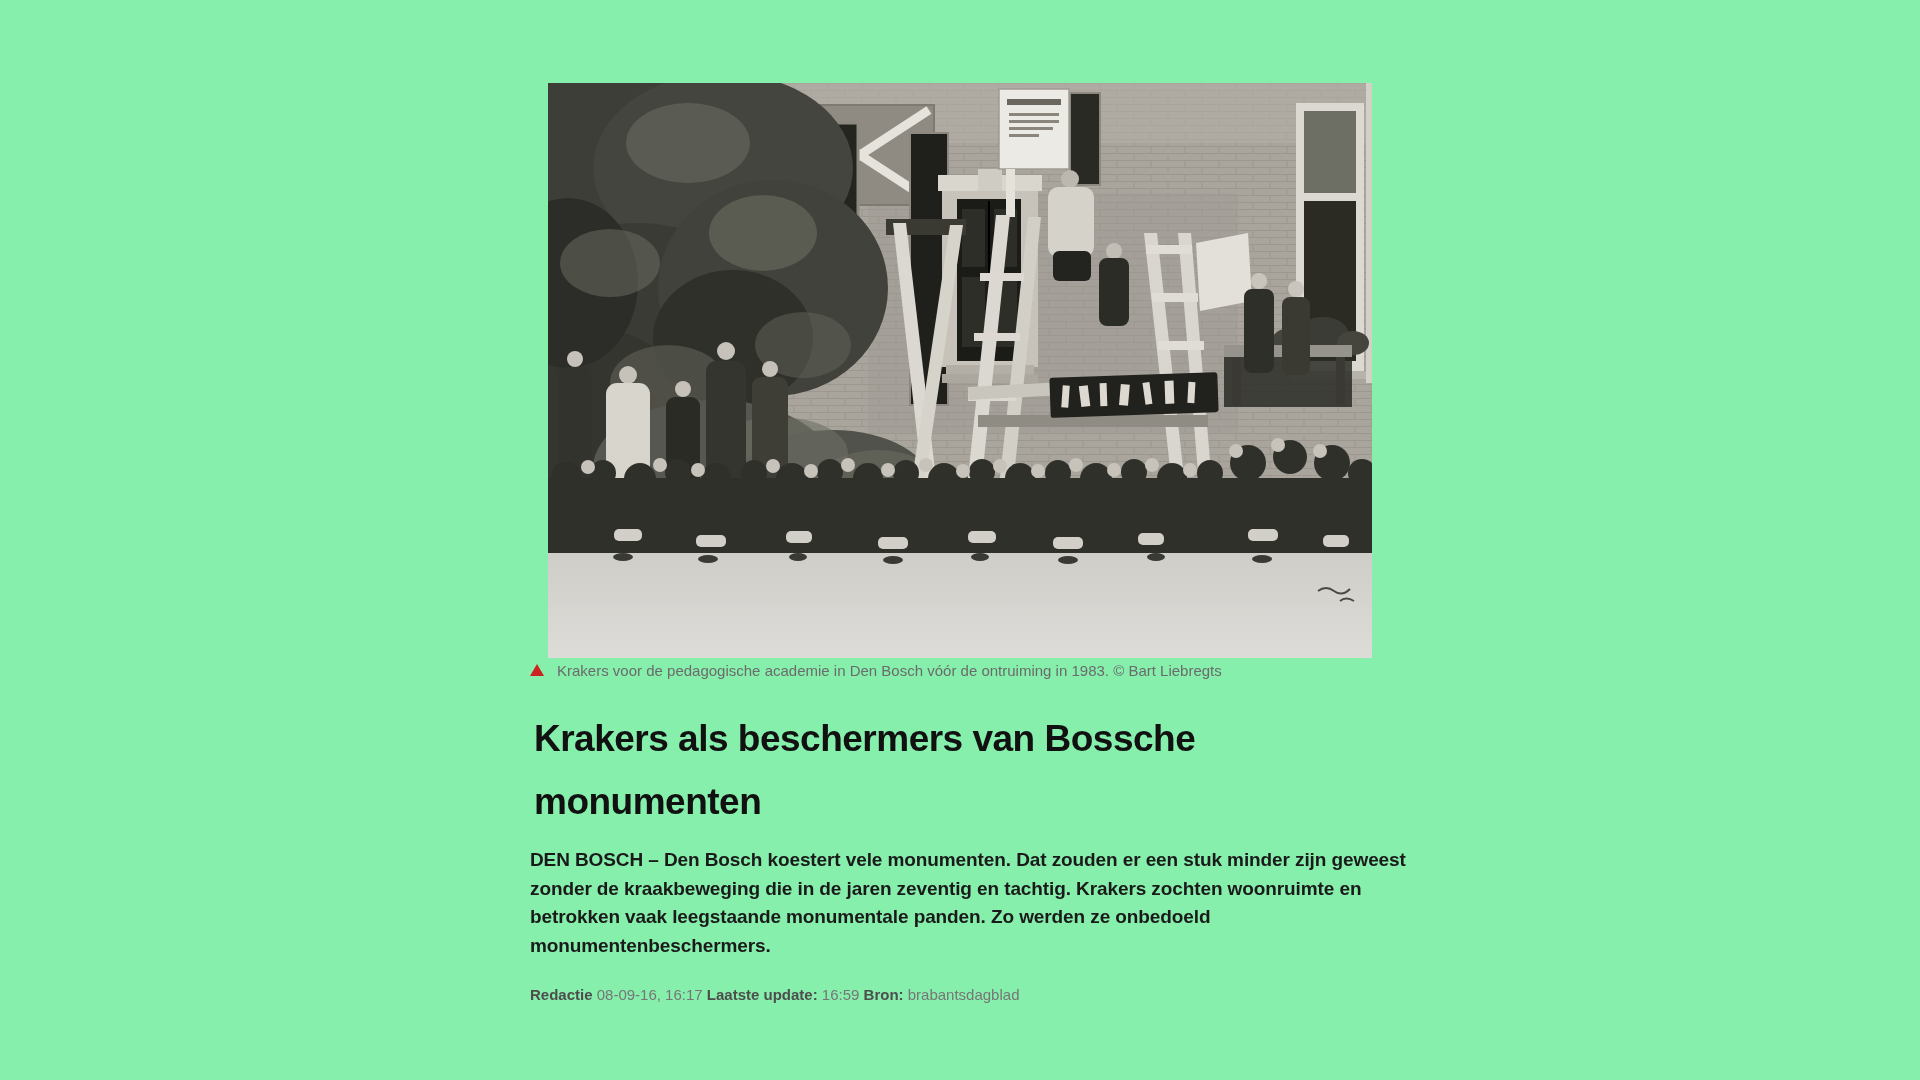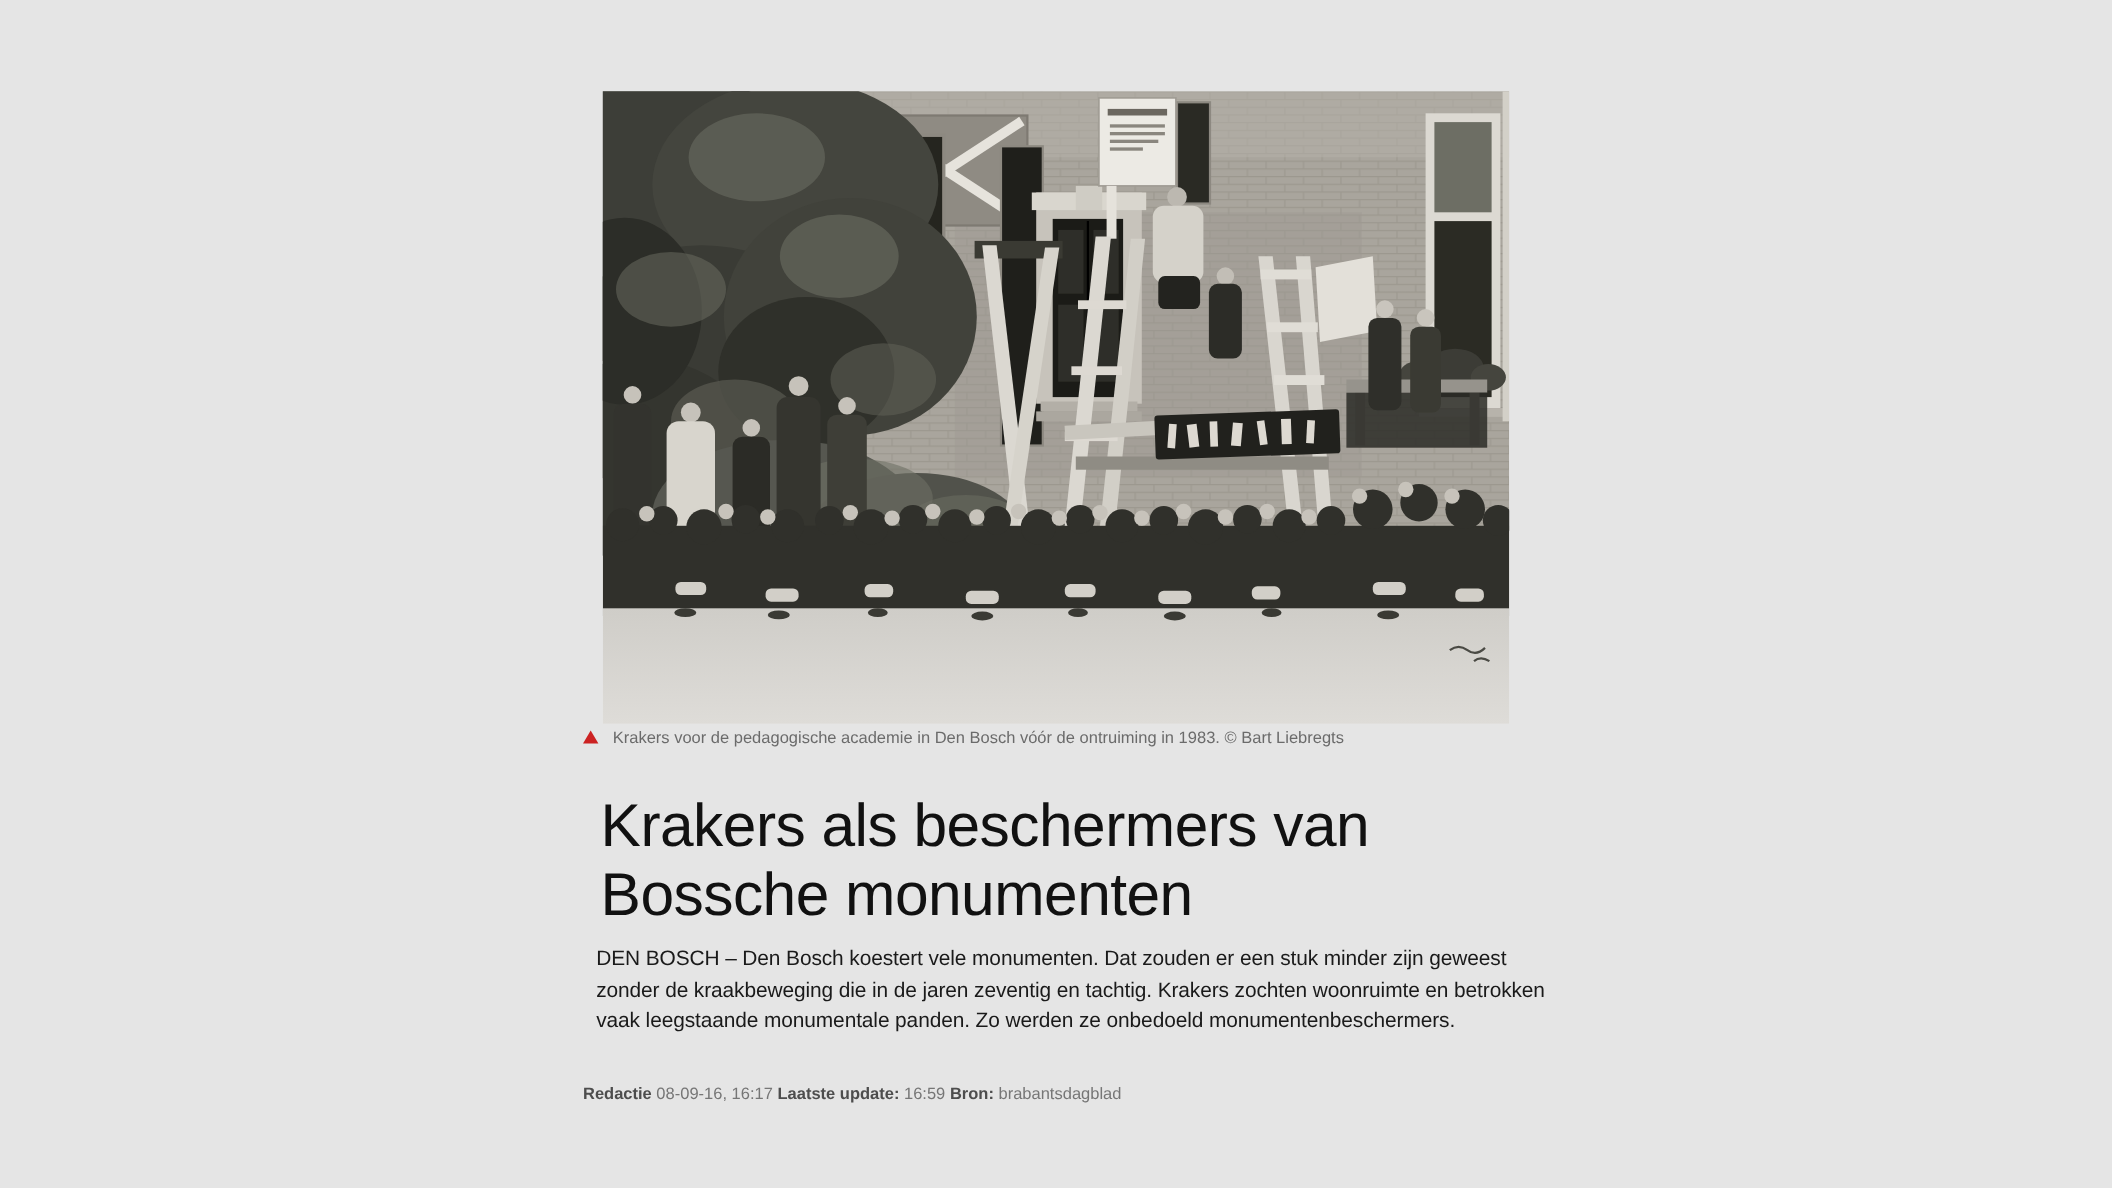--- a/index.html
+++ b/index.html
@@ -1,19 +1,19 @@
 <!DOCTYPE html>
 <html><head>
 <meta charset="utf-8">
 <style>
   html,body{margin:0;padding:0;background:#ffffff;}
   .screen{
     position:relative;
     width:1920px;height:1080px;
-    background:#e5e5e5;
+    background:#86efac;
     overflow:hidden;
     font-family:"Liberation Sans", sans-serif;
   }
   
   .photo-figure{
     position:absolute;left:548px;top:83px;width:824px;height:575px;
     margin:0;padding:0;
   }
   .photo-figure svg{display:block;width:824px;height:575px;}
   
@@ -25,28 +25,28 @@
   .caption .tri{
     width:0;height:0;flex:0 0 auto;
     border-left:7px solid transparent;
     border-right:7px solid transparent;
     border-bottom:12px solid #cc2222;
     margin:3px 13px 0 0;
   }
   .caption .credit{white-space:pre;}
   
   h1.headline{
-    position:absolute;left:530px;top:703px;width:880px;margin:16px;
-    font-size:55px;line-height:63px;font-weight:400;
+    position:absolute;left:530px;top:703px;width:880px;margin:4px;
+    font-size:37px;line-height:63px;font-weight:700;
     letter-spacing:-0.5px;color:#111111;
   }
   
   .intro{
-    position:absolute;left:530px;top:846px;width:880px;margin:12px;
-    font-size:19px;line-height:28.5px;font-weight:400;
+    position:absolute;left:530px;top:846px;width:880px;margin:0;
+    font-size:19px;line-height:28.5px;font-weight:700;
     color:#1a1a1a;letter-spacing:-0.1px;
   }
   
   .meta{
     position:absolute;left:530px;top:984px;width:880px;
     font-size:15px;line-height:21px;color:#767676;
   }
   .meta b{color:#4d4d4d;font-weight:700;}
 </style>
 </head>

